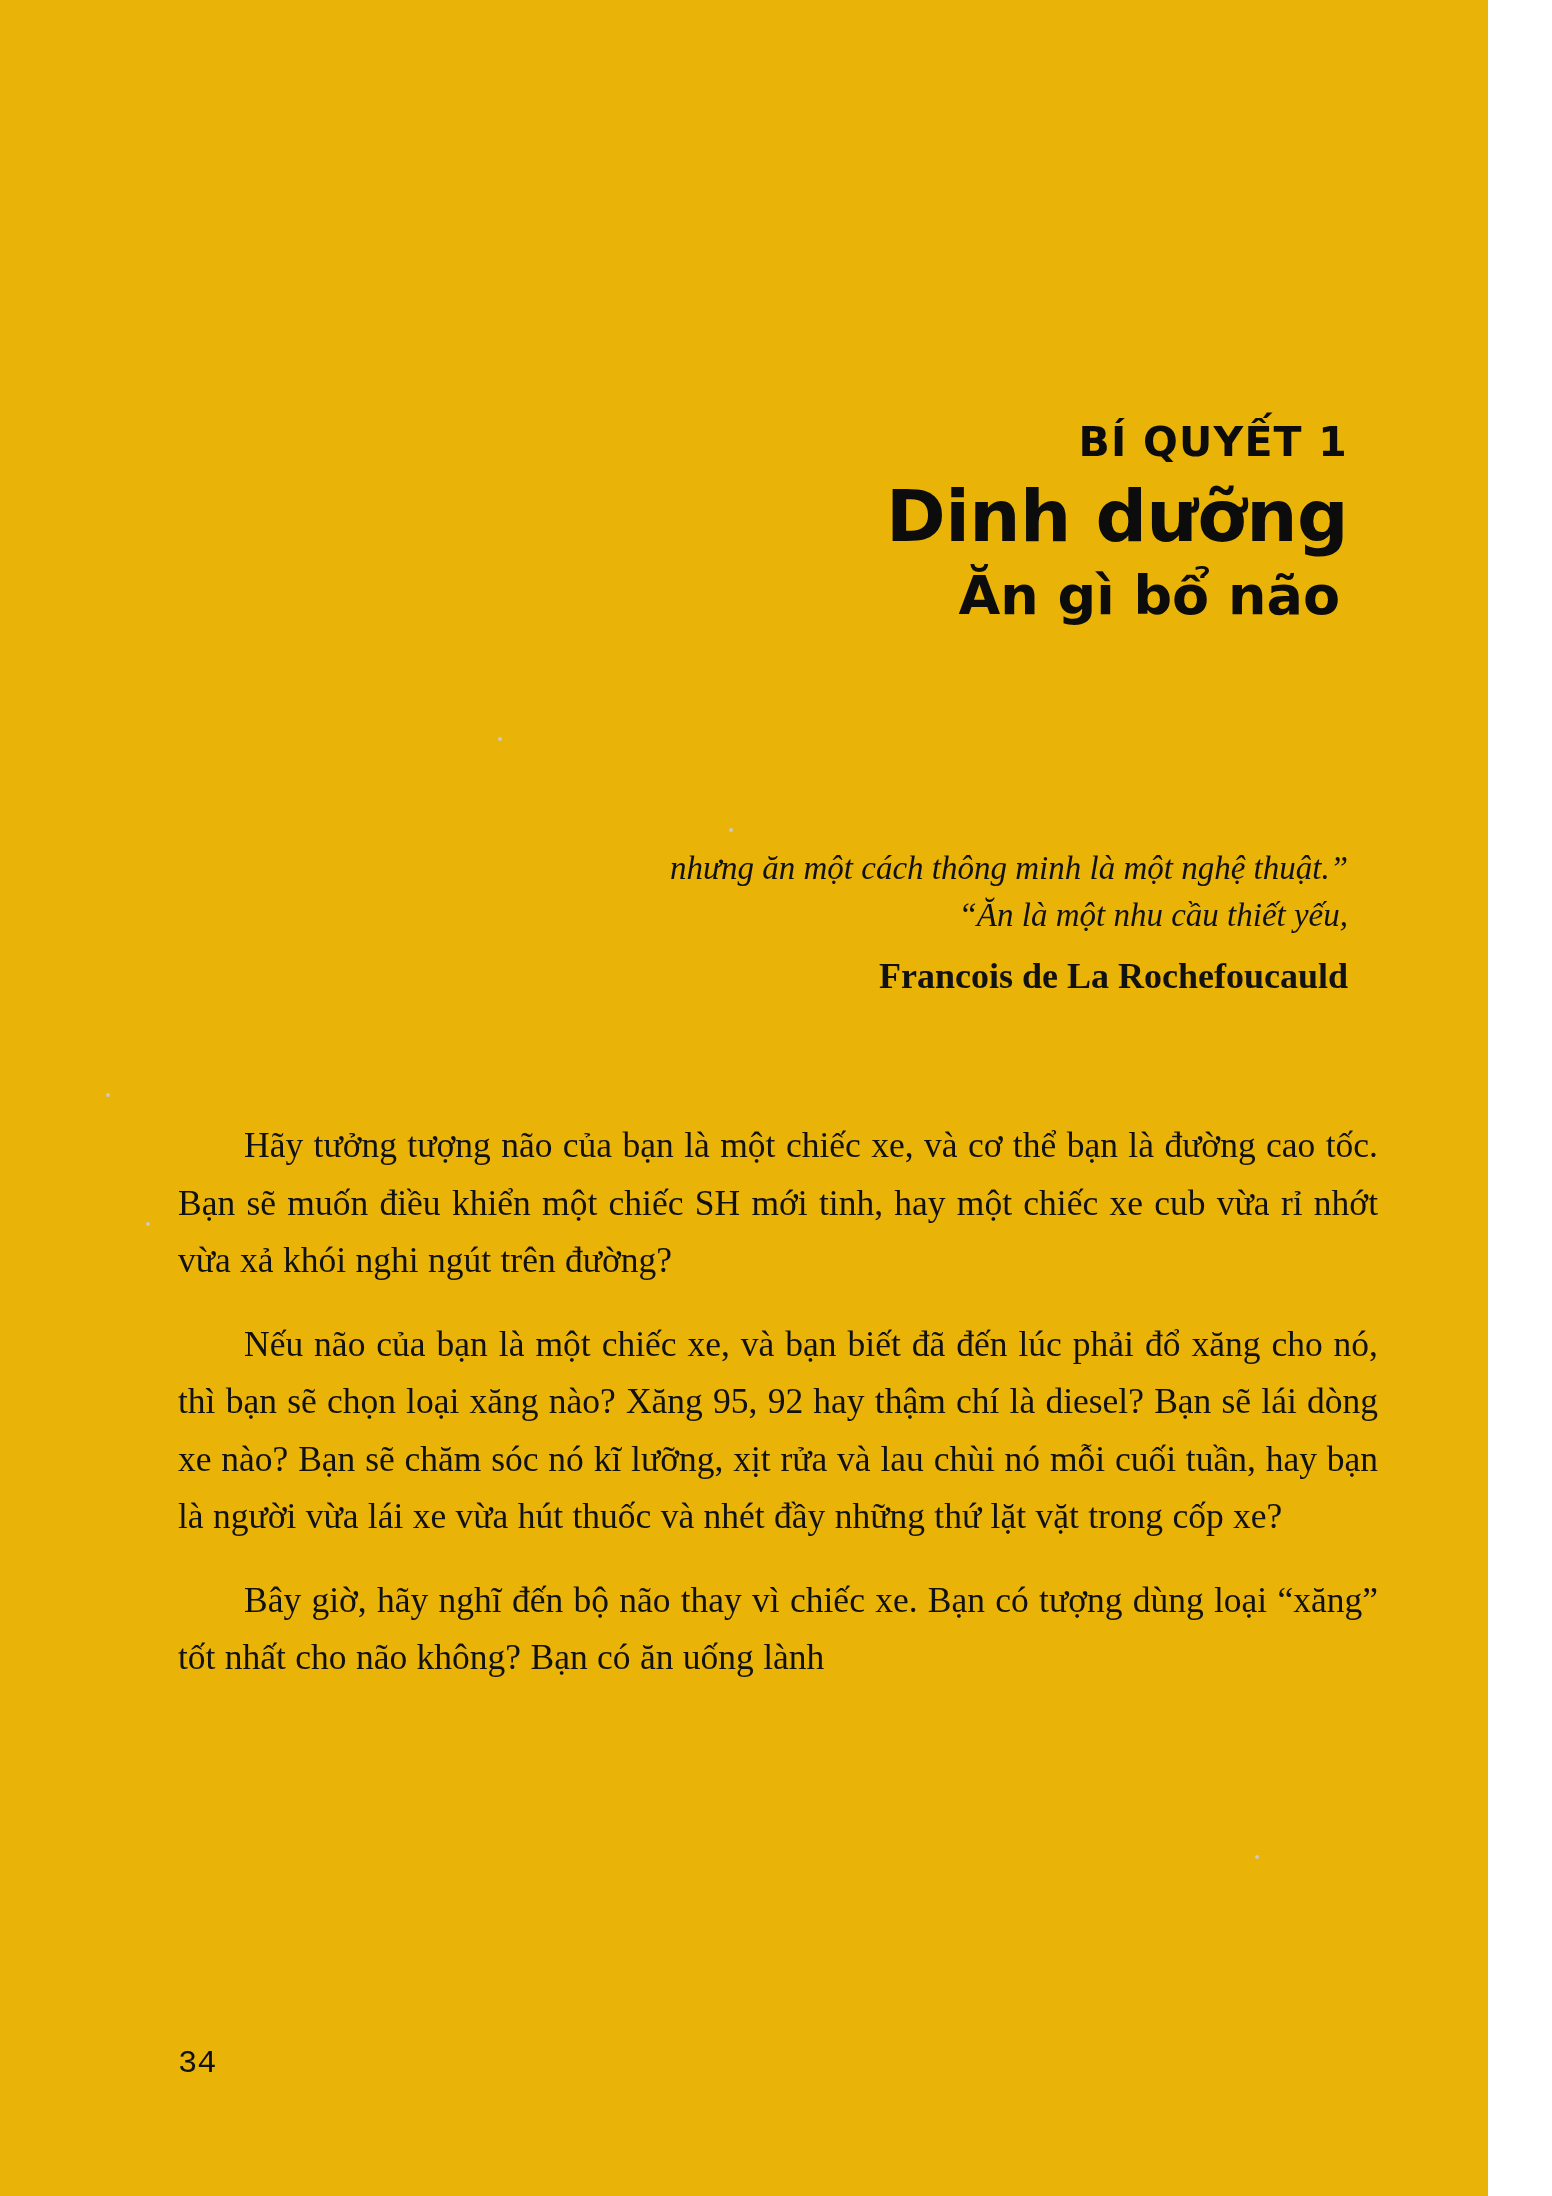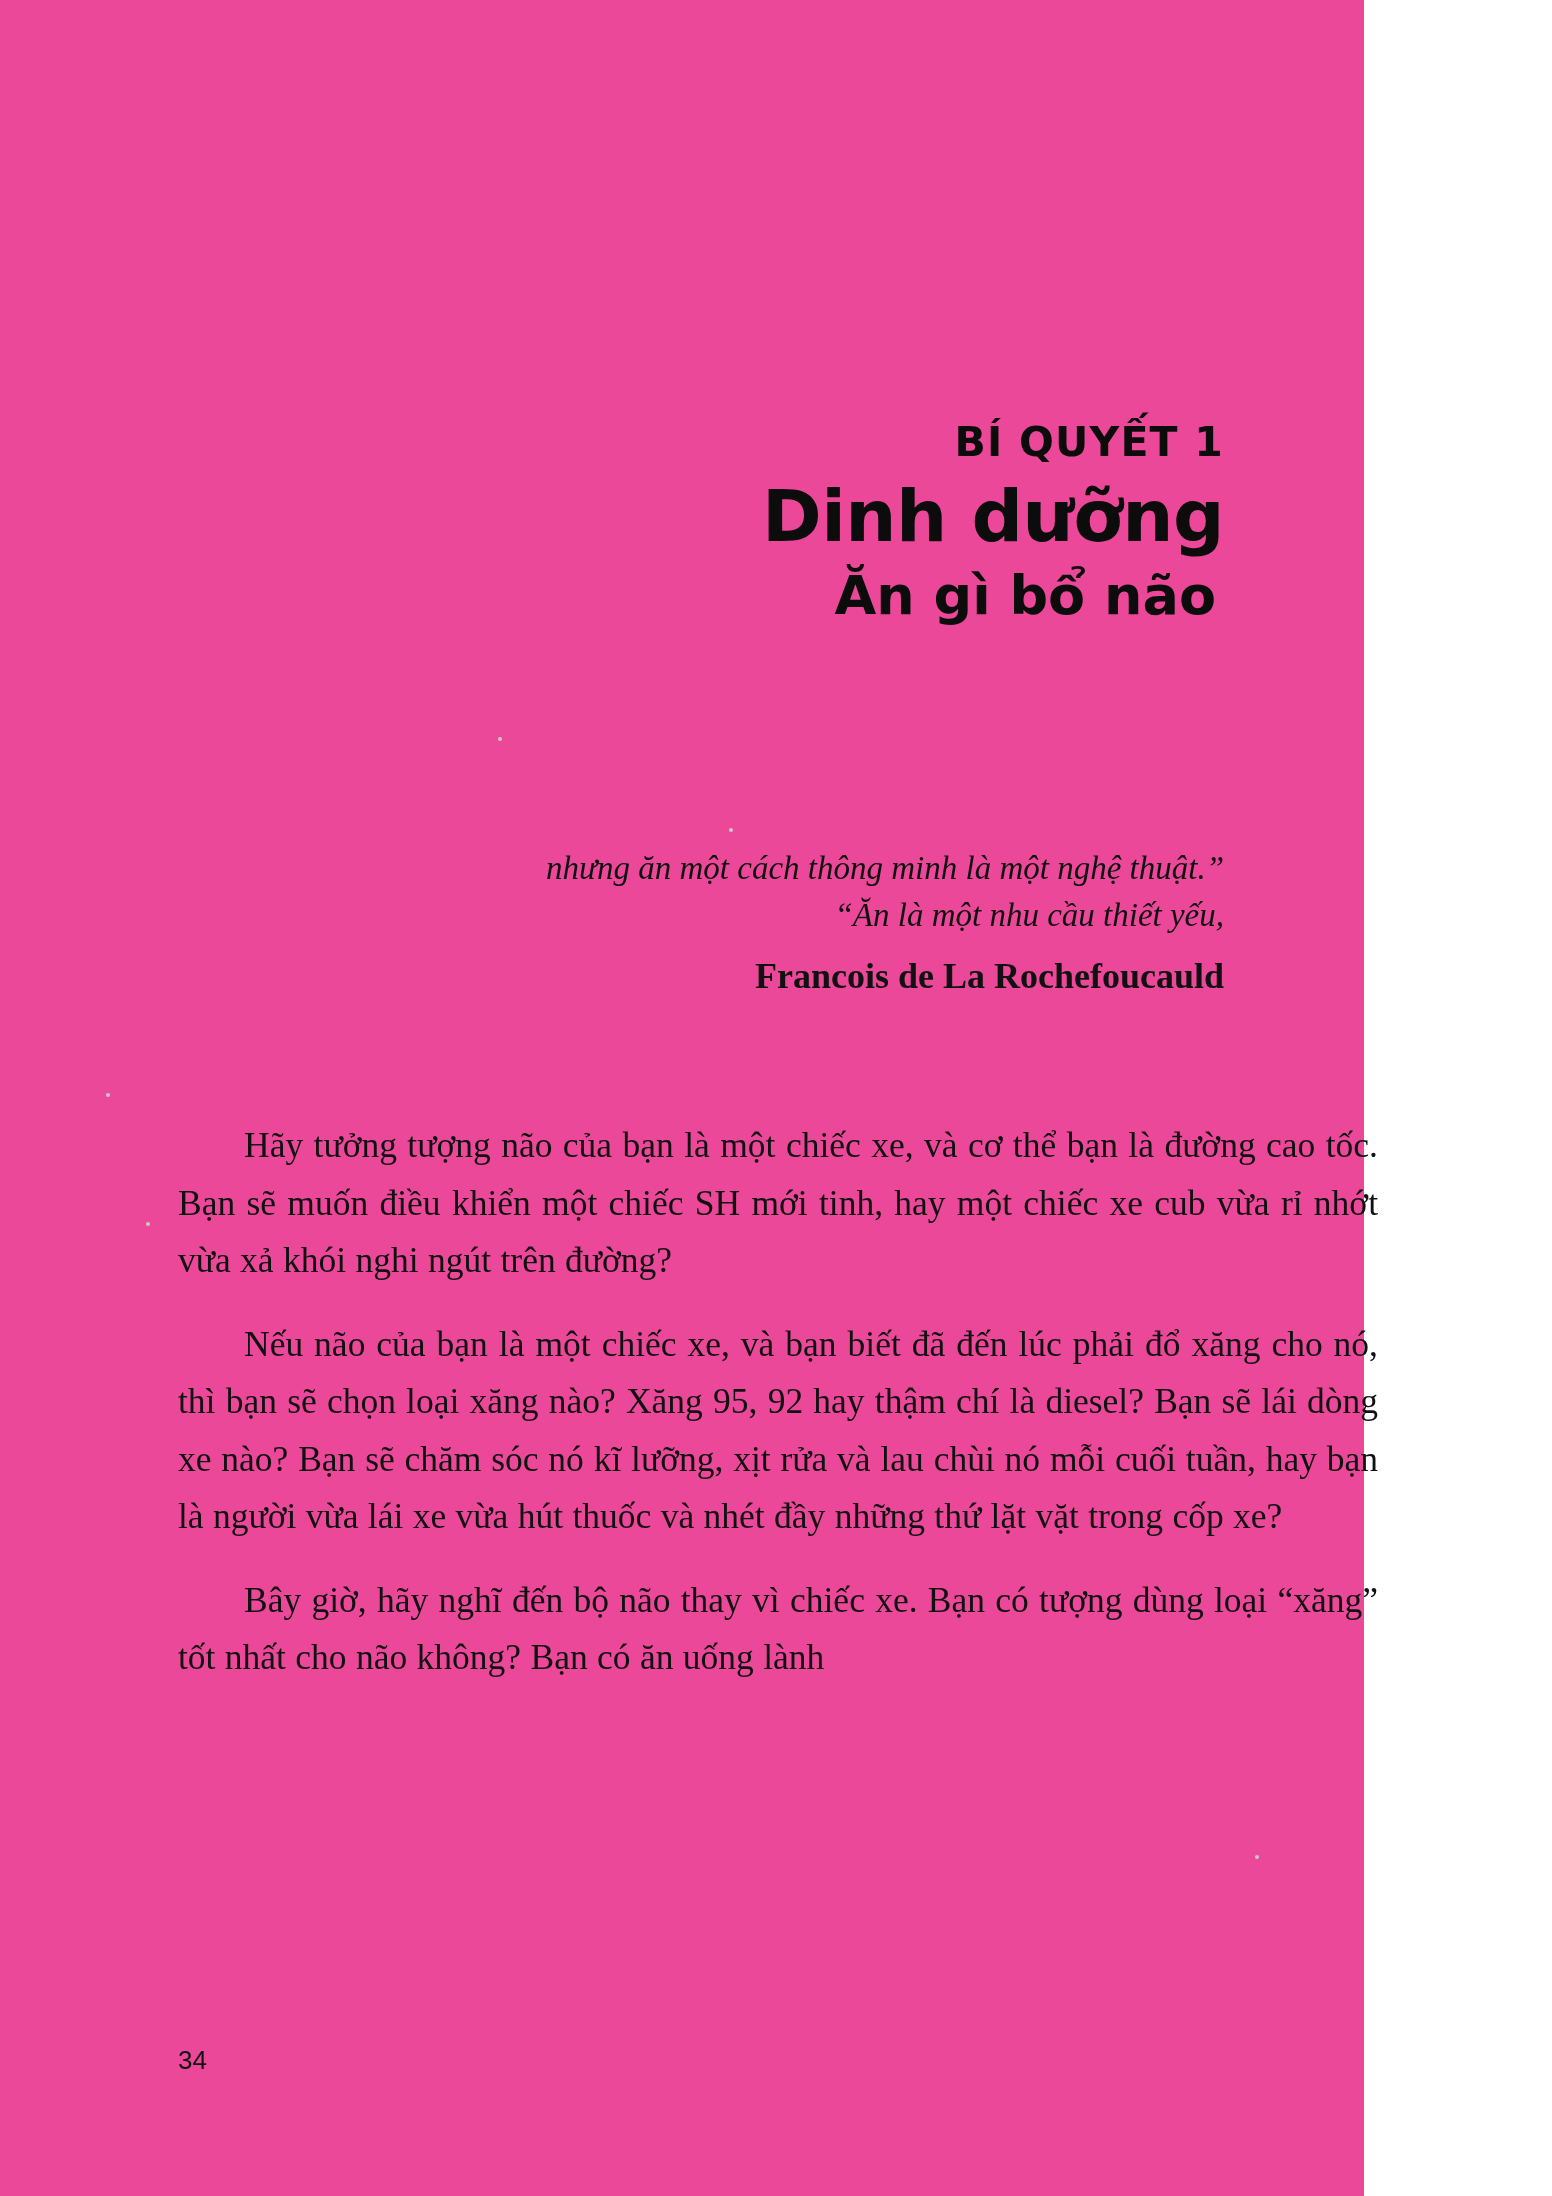--- a/index.html
+++ b/index.html
@@ -12,23 +12,23 @@
     height: 2196px;
     font-family: "Liberation Serif", serif;
     color: #111111;
     position: relative;
     overflow: hidden;
   }
 
   .page {
     position: absolute;
     top: 0; left: 0;
-    width: 1364px;
+    width: 1488px;
     height: 2196px;
-    background: #ec4899;
+    background: #eab308;
   }
 
   
   .heading-block {
     position: absolute;
     top: 420px;
     right: 140px;
     width: 900px;
     text-align: right;
   }
@@ -100,22 +100,22 @@
     color: #111111;
     word-spacing: 0.5px;
   }
   .para:last-child { margin-bottom: 0; }
 
   
   .folio {
     position: absolute;
     left: 178px;
     top: 2045px;
-    font-family: Liberation Sans, sans-serif;
-    font-size: 26px;
+    font-family: Liberation Mono, monospace;
+    font-size: 32px;
     color: #111111;
   }
 
   
   .speckle {
     position: absolute;
     background: #c9c9c9;
     border-radius: 50%;
   }
 </style>

